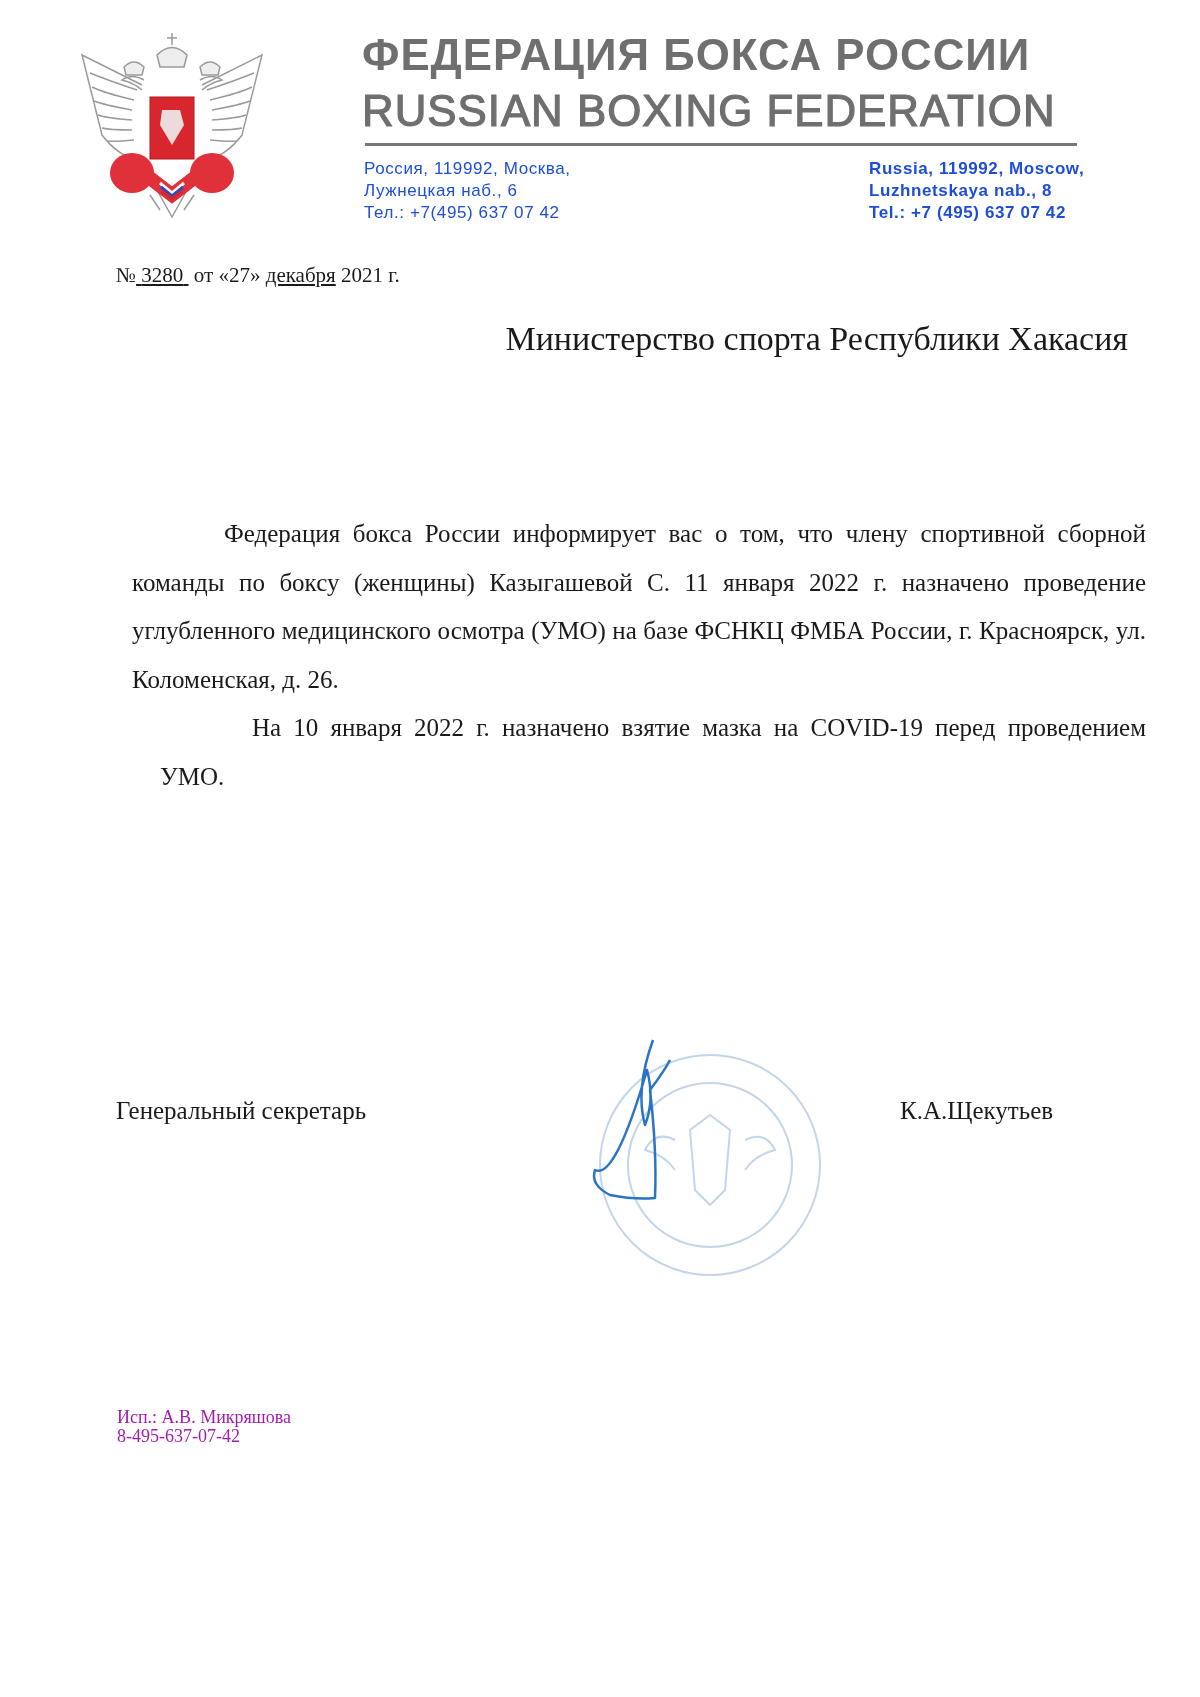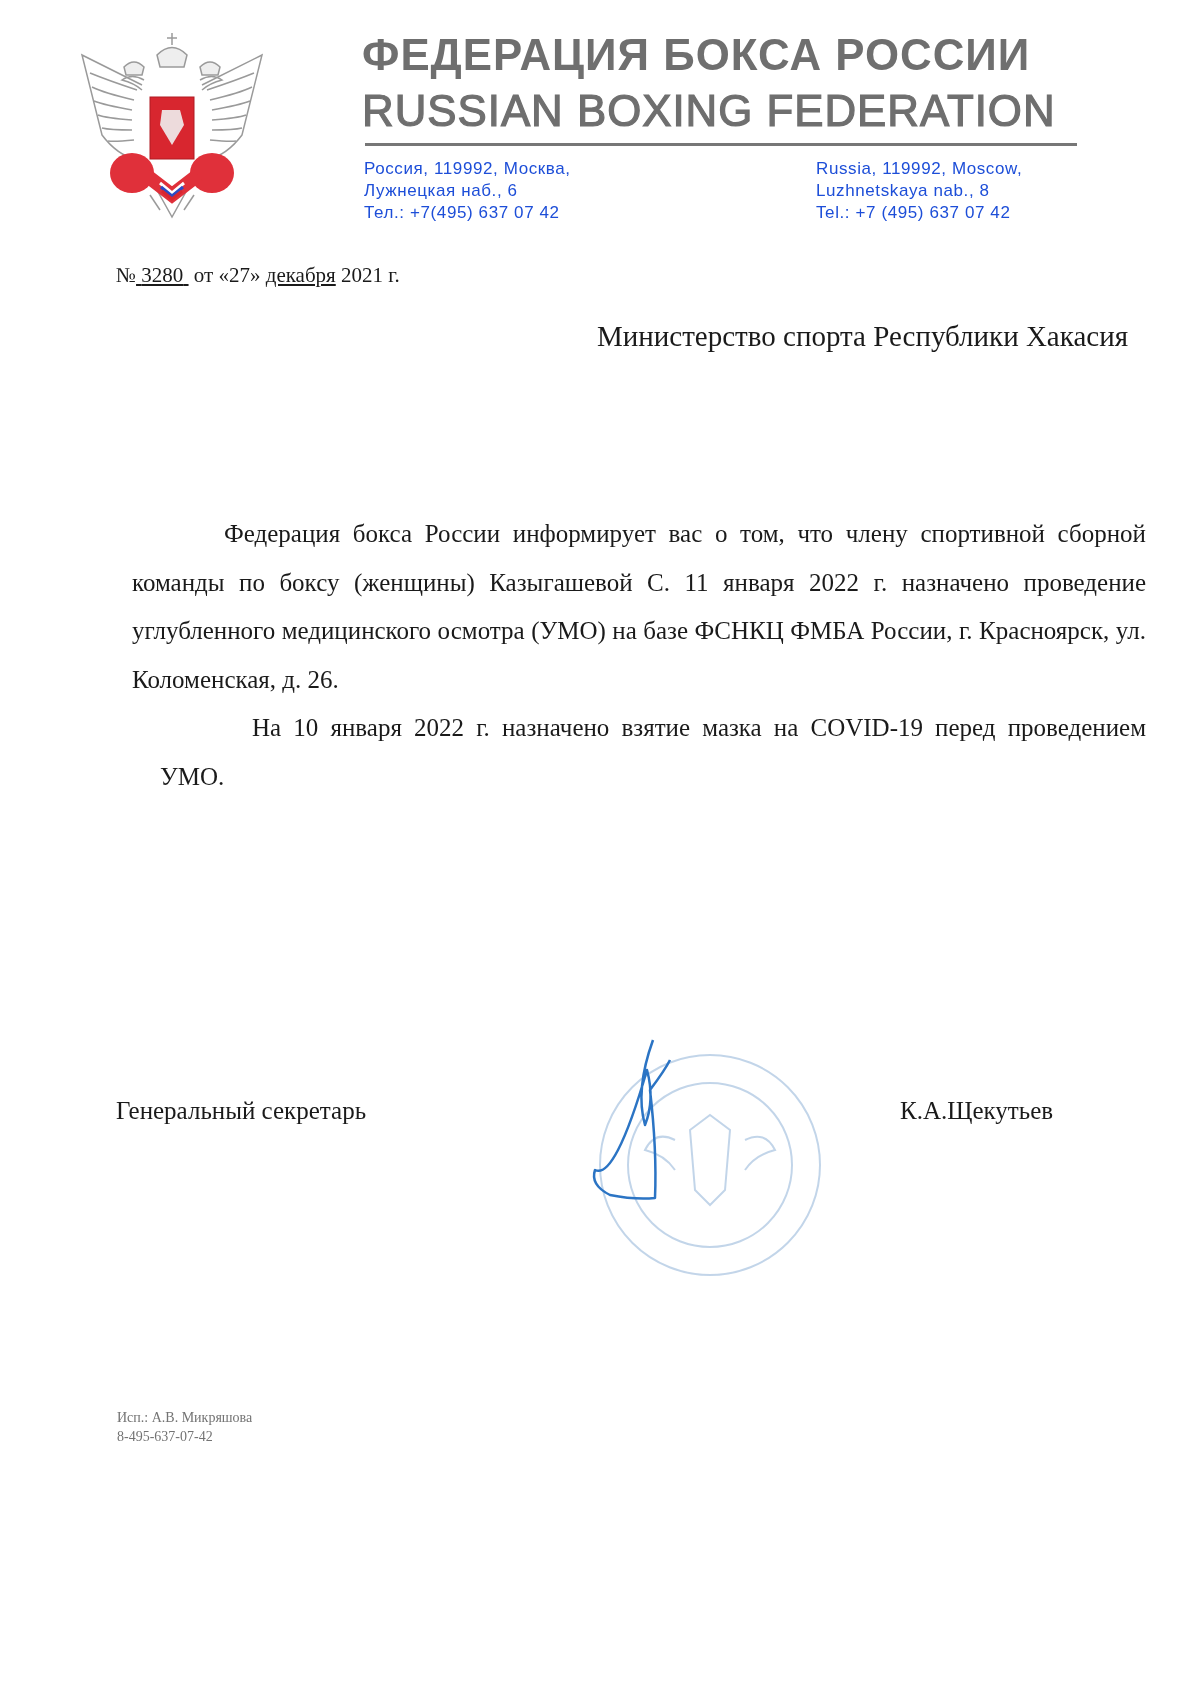--- a/index.html
+++ b/index.html
@@ -4,31 +4,31 @@
 <style>
   html, body { margin: 0; padding: 0; background: #ffffff; }
   body { width: 1200px; height: 1697px; position: relative; overflow: hidden; font-family: "Liberation Serif", serif; color: #1a1a1a; }
   .emblem { position: absolute; left: 72px; top: 25px; width: 200px; height: 200px; }
   .hdr-title { position: absolute; left: 362px; top: 30px; width: 715px; font-family: "Liberation Sans", sans-serif; font-weight: bold; color: #6f6f6f; font-size: 44px; line-height: 50px; letter-spacing: 1px; white-space: nowrap; transform-origin: left top; }
   .hdr-title.ru { top: 30px; }
   .hdr-title.en { top: 86px; font-weight: normal; -webkit-text-stroke: 1.2px #6f6f6f; }
   .hdr-rule { position: absolute; left: 365px; top: 143px; width: 712px; height: 3px; background: #777; }
   .addr { position: absolute; top: 158px; font-family: "Liberation Sans", sans-serif; color: #1d4ed8; font-size: 17px; line-height: 22px; letter-spacing: 0.6px; }
   .addr.ru { left: 364px; }
-  .addr.en { left: 816px; }
+  .addr.en { left: 869px; font-weight: bold; }
   .ref { position: absolute; left: 116px; top: 263px; font-size: 21px; }
   .ref u { text-decoration: underline; }
-  .addressee { position: absolute; right: 72px; top: 320px; font-size: 29px; }
+  .addressee { position: absolute; right: 72px; top: 320px; font-size: 34px; }
   .body { position: absolute; left: 132px; top: 510px; width: 1014px; font-size: 25px; line-height: 48.5px; text-align: justify; }
   .body p { margin: 0 0 0 0; text-indent: 92px; }
   .body p + p { margin-top: 0; margin-left: 28px; }
   .sign-left { position: absolute; left: 116px; top: 1097px; font-size: 25px; }
   .sign-right { position: absolute; left: 900px; top: 1097px; font-size: 25px; }
   .stamp { position: absolute; left: 575px; top: 1030px; width: 260px; height: 260px; }
-  .executor { position: absolute; left: 117px; top: 1408px; font-size: 14px; line-height: 19px; color: #737373; }
+  .executor { position: absolute; left: 117px; top: 1408px; font-size: 18px; line-height: 19px; color: #a21caf; }
 </style>
 </head>
 <body>
 
 <div class="emblem">
   <svg width="200" height="200" viewBox="0 0 200 200">
     <g fill="none" stroke="#9a9a9a" stroke-width="1.5">
 
       <path d="M85 30 Q100 15 115 30 L112 42 L88 42 Z" fill="#eee"></path>
       <line x1="100" y1="8" x2="100" y2="20"></line>

